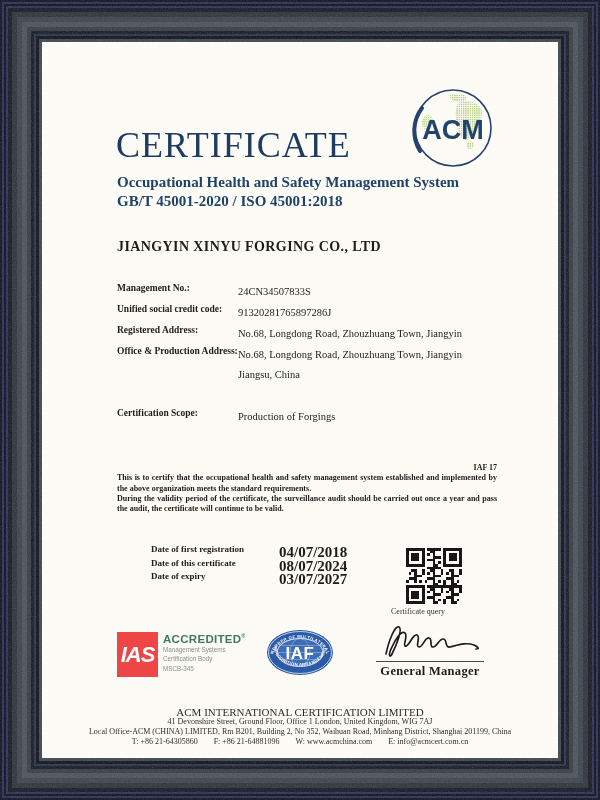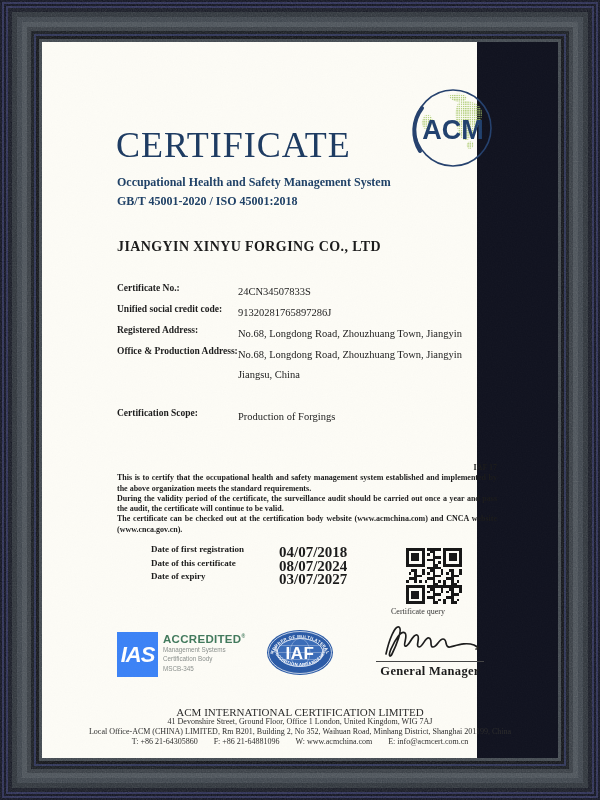--- a/index.html
+++ b/index.html
@@ -15,26 +15,26 @@
       inset 0 0 0 12px #151823,
       inset 0 0 0 17px #2c3239,
       inset 0 0 0 22px #3c434b,
       inset 0 0 0 27px #4a5158,
       inset 0 0 0 31px #363c43,
       inset 0 0 0 34px #161a20,
       inset 0 0 0 36px #2a3054,
       inset 0 0 0 39px #0f1116,
       inset 0 0 0 42px #3e454c;}
   
-  .paper{position:absolute;left:42px;top:42px;width:435px;height:716px;
+  .paper{position:absolute;left:42px;top:42px;width:516px;height:716px;
          background:#fdfcf6;color:#1a1a1a;}
   .abs{position:absolute;}
   
   .title{left:74px;top:82px;font-size:36px;letter-spacing:1px;color:#1c3a61;}
-  .subtitle{left:75px;top:131px;font-size:12px;font-weight:bold;color:#1e4066;line-height:19px;}
+  .subtitle{left:75px;top:131px;font-size:15px;font-weight:bold;color:#1e4066;line-height:19px;}
   .company{left:75px;top:197px;font-size:14px;font-weight:bold;letter-spacing:.4px;}
   
   .drow{left:75px;width:420px;}
   .dlabel{position:absolute;left:0;top:0;font-size:9.5px;font-weight:bold;white-space:nowrap;}
   .dvalue{position:absolute;left:121px;top:-1px;font-size:10.5px;white-space:nowrap;line-height:20px;}
   .r0{top:241px;} .r1{top:262px;} .r2{top:283px;} .r3{top:304px;} .rscope{top:366px;}
   
   .statement{left:75px;top:421px;width:380px;font-size:8px;font-weight:bold;line-height:10.3px;}
   .statement p{margin:0;text-align:justify;}
   .statement .hd{text-align:right;}
@@ -42,21 +42,21 @@
   .dates{left:75px;top:502px;width:240px;margin-left:34px;}
   .daterow{position:relative;height:13.5px;}
   .datelabel{position:absolute;left:0;font-size:9px;font-weight:bold;white-space:nowrap;}
   .datevalue{position:absolute;left:128px;font-size:15px;font-weight:bold;white-space:nowrap;}
   
   .qrbox{left:364px;top:506px;width:56px;height:56px;}
   .qrbox svg{width:56px;height:56px;display:block;}
   .qrcaption{left:349px;top:565px;width:86px;text-align:left;font-size:8px;color:#333;}
   
   .ias{left:75px;top:590px;width:150px;height:48px;}
-  .ias-sq{position:absolute;left:0;top:0;width:41px;height:45px;background:#3b82f6;
+  .ias-sq{position:absolute;left:0;top:0;width:41px;height:45px;background:#ef4444;
           color:#fff;font-family:"Liberation Sans",sans-serif;font-weight:bold;font-style:italic;
           font-size:22px;text-align:center;line-height:45px;letter-spacing:-1px;}
   .ias-txt{position:absolute;left:46px;top:1px;font-family:"Liberation Sans",sans-serif;}
   .ias-acc{font-size:11.5px;font-weight:bold;color:#41795c;letter-spacing:.3px;white-space:nowrap;}
   .ias-acc sup{font-size:5px;}
   .ias-sub{font-size:6.3px;color:#8b908d;line-height:7.5px;margin-top:1px;}
   .ias-num{font-size:6.3px;color:#8b908d;margin-top:3px;}
   .iaf{left:224px;top:587px;width:68px;height:47px;}
   .sig{left:334px;top:578px;width:112px;}
   .sig svg{display:block;width:112px;height:40px;}
@@ -96,21 +96,21 @@
     </div>
 
     <div class="abs subtitle">
       <div>Occupational Health and Safety Management System</div>
       <div>GB/T 45001-2020 / ISO 45001:2018</div>
     </div>
 
     <div class="abs company">JIANGYIN XINYU FORGING CO., LTD</div>
 
     <div class="abs drow r0">
-      <span class="dlabel">Certificate No.:</span>
+      <span class="dlabel">Management No.:</span>
       <span class="dvalue">24CN34507833S</span>
     </div>
     <div class="abs drow r1">
       <span class="dlabel">Unified social credit code:</span>
       <span class="dvalue">91320281765897286J</span>
     </div>
     <div class="abs drow r2">
       <span class="dlabel">Registered Address:</span>
       <span class="dvalue">No.68, Longdong Road, Zhouzhuang Town, Jiangyin</span>
     </div>
@@ -121,21 +121,20 @@
     </div>
     <div class="abs drow rscope">
       <span class="dlabel">Certification Scope:</span>
       <span class="dvalue">Production of Forgings</span>
     </div>
 
     <div class="abs statement">
       <p class="hd">IAF 17</p>
       <p>This is to certify that the occupational health and safety management system established and implemented by the above organization meets the standard requirements.</p>
       <p>During the validity period of the certificate, the surveillance audit should be carried out once a year and pass the audit, the certificate will continue to be valid.</p>
-      <p>The certificate can be checked out at the certification body website (www.acmchina.com) and CNCA website (www.cnca.gov.cn).</p>
     </div>
 
     <div class="abs dates">
       <div class="daterow">
         <span class="datelabel">Date of first registration</span>
         <span class="datevalue">04/07/2018</span>
       </div>
       <div class="daterow">
         <span class="datelabel">Date of this certificate</span>
         <span class="datevalue">08/07/2024</span>

